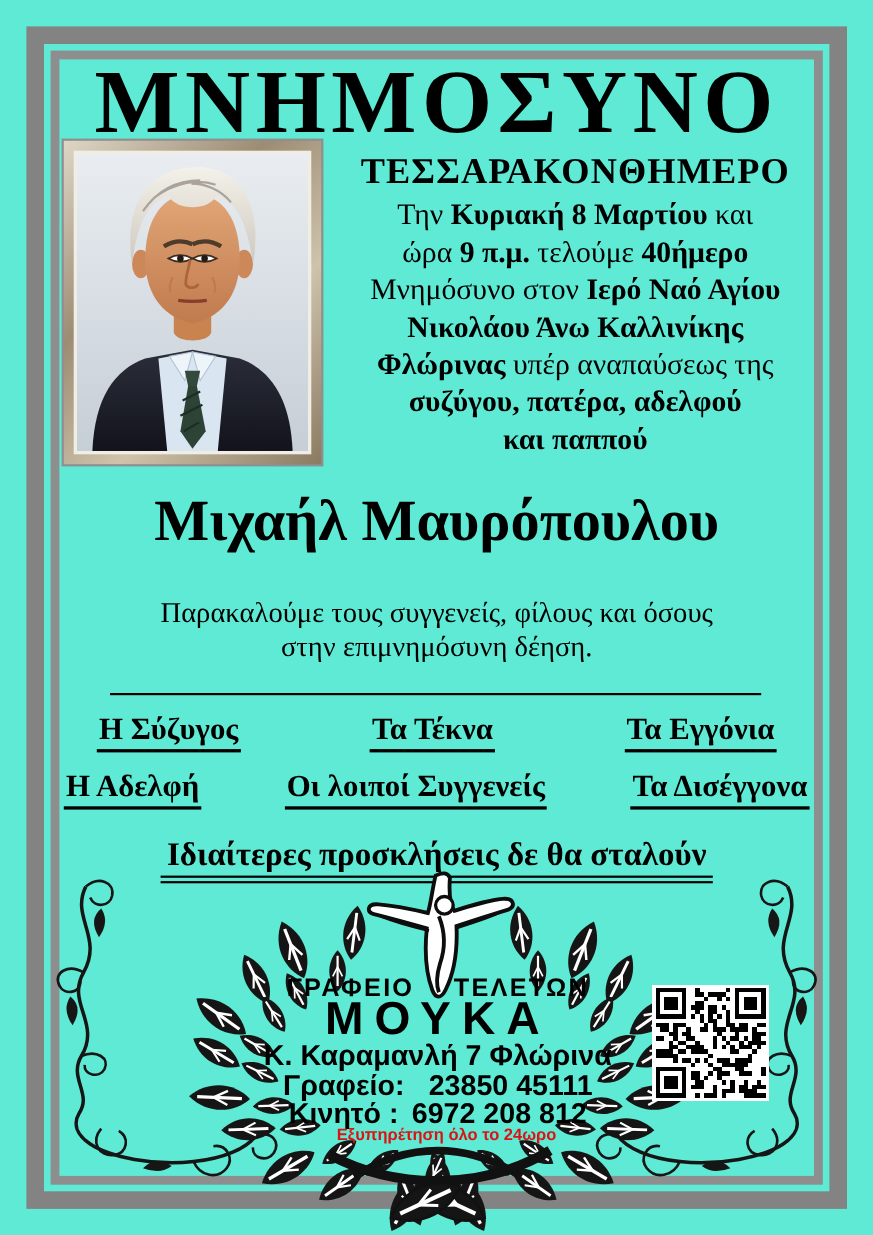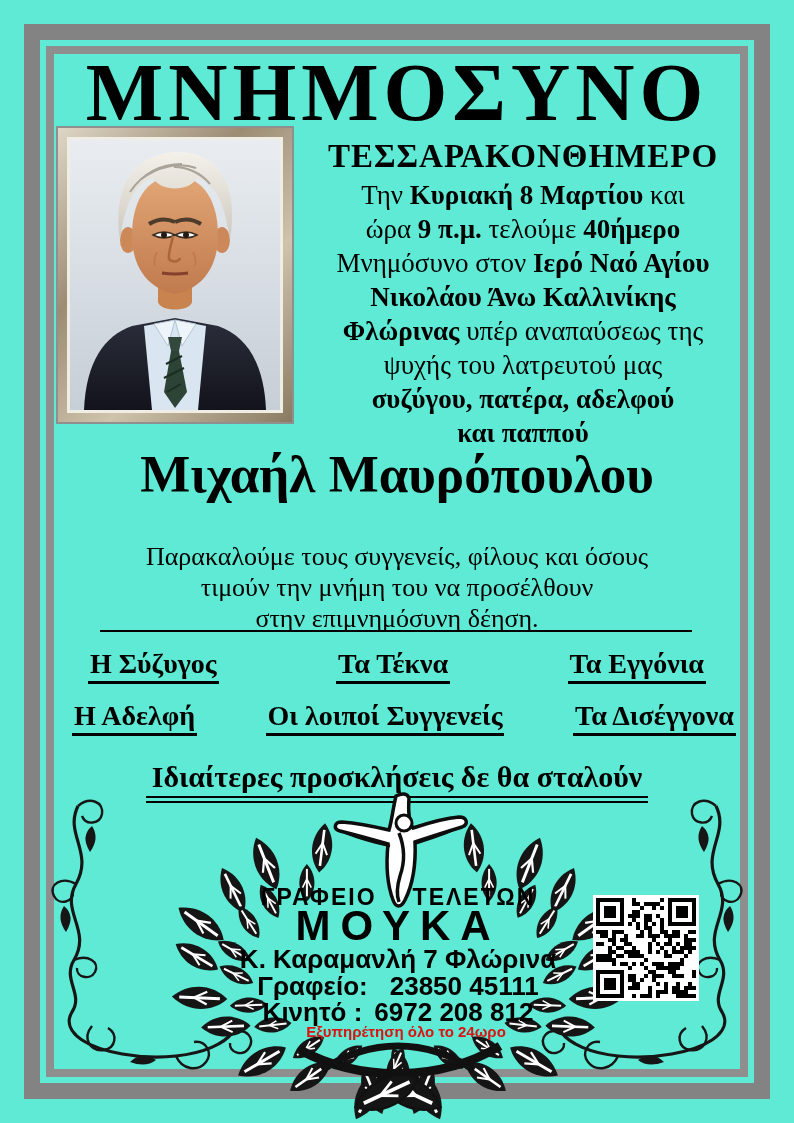--- a/index.html
+++ b/index.html
@@ -16,21 +16,21 @@
   .photo-frame-i svg{display:block;width:100%;height:100%;}
   .announce{left:296px;width:454px;top:178px;text-align:center;font-size:27px;}
   .announce .ln{line-height:34px;white-space:nowrap;}
   .b{font-weight:bold;}
   .name{left:0;right:0;top:445px;text-align:center;font-weight:bold;font-size:53px;line-height:1.1;}
   .request{left:80px;right:80px;top:541px;text-align:center;font-size:26px;}
   .request .ln{line-height:31px;}
   .divider{left:100px;top:630px;width:592px;height:2px;background:#000;}
   .mrow{display:flex;justify-content:space-between;align-items:baseline;}
   .mrow1{left:88px;right:88px;top:648px;}
-  .mrow2{left:58px;right:58px;top:700px;margin-left:14px;}
+  .mrow2{left:58px;right:58px;top:700px;}
   .mourner{font-weight:bold;font-size:28px;border-bottom:3px solid #000;padding:0 2px 1px 2px;display:inline-block;}
   .notice-wrap{left:0;right:0;top:760px;text-align:center;}
   .notice{display:inline-block;font-weight:bold;font-size:30px;border-bottom:7px double #000;padding:0 6px 2px 6px;}
   .artsvg{left:0;top:0;width:794px;height:1123px;pointer-events:none;}
   .fh-text{font-family:"Liberation Sans",sans-serif;text-align:center;}
   .fh-type{left:238px;width:320px;top:884px;display:flex;justify-content:center;gap:36px;font-weight:bold;font-size:23px;letter-spacing:2px;}
   .fh-name{left:228px;width:340px;top:905px;font-weight:bold;font-size:42px;letter-spacing:10px;line-height:1;}
   .fh-address{left:228px;width:340px;top:944px;font-weight:bold;font-size:26px;}
   .fh-row{display:flex;justify-content:center;gap:22px;font-weight:bold;font-size:26px;}
   .fh-office{left:228px;width:340px;top:971px;}
@@ -98,30 +98,28 @@
   </div>
 
   <div class="abs subtitle">ΤΕΣΣΑΡΑΚΟΝΘΗΜΕΡΟ</div>
 
   <div class="abs announce">
     <div class="ln"><span>Την </span><span class="b">Κυριακή 8 Μαρτίου</span><span> και</span></div>
     <div class="ln"><span>ώρα </span><span class="b">9 π.μ.</span><span> τελούμε </span><span class="b">40ήμερο</span></div>
     <div class="ln"><span>Μνημόσυνο στον </span><span class="b">Ιερό Ναό Αγίου</span></div>
     <div class="ln"><span class="b">Νικολάου Άνω Καλλινίκης</span></div>
     <div class="ln"><span class="b">Φλώρινας</span><span> υπέρ αναπαύσεως της</span></div>
-    <div class="ln"><span>ψυχής του λατρευτού μας</span></div>
     <div class="ln"><span class="b">συζύγου, πατέρα, αδελφού</span></div>
     <div class="ln"><span class="b">και παππού</span></div>
   </div>
 
   <div class="abs name">Μιχαήλ Μαυρόπουλου</div>
 
   <div class="abs request">
     <div class="ln">Παρακαλούμε τους συγγενείς, φίλους και όσους</div>
-    <div class="ln">τιμούν την μνήμη του να προσέλθουν</div>
     <div class="ln">στην επιμνημόσυνη δέηση.</div>
   </div>
 
   <div class="abs divider"></div>
 
   <div class="abs mrow mrow1">
     <span class="mourner">Η Σύζυγος</span>
     <span class="mourner">Τα Τέκνα</span>
     <span class="mourner">Τα Εγγόνια</span>
   </div>

